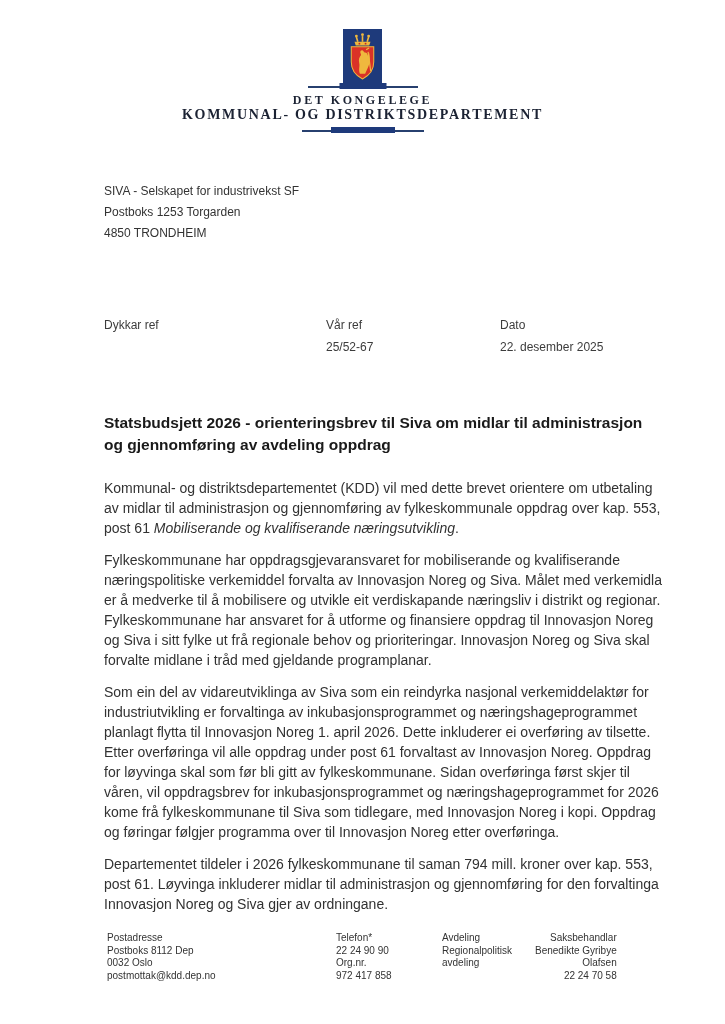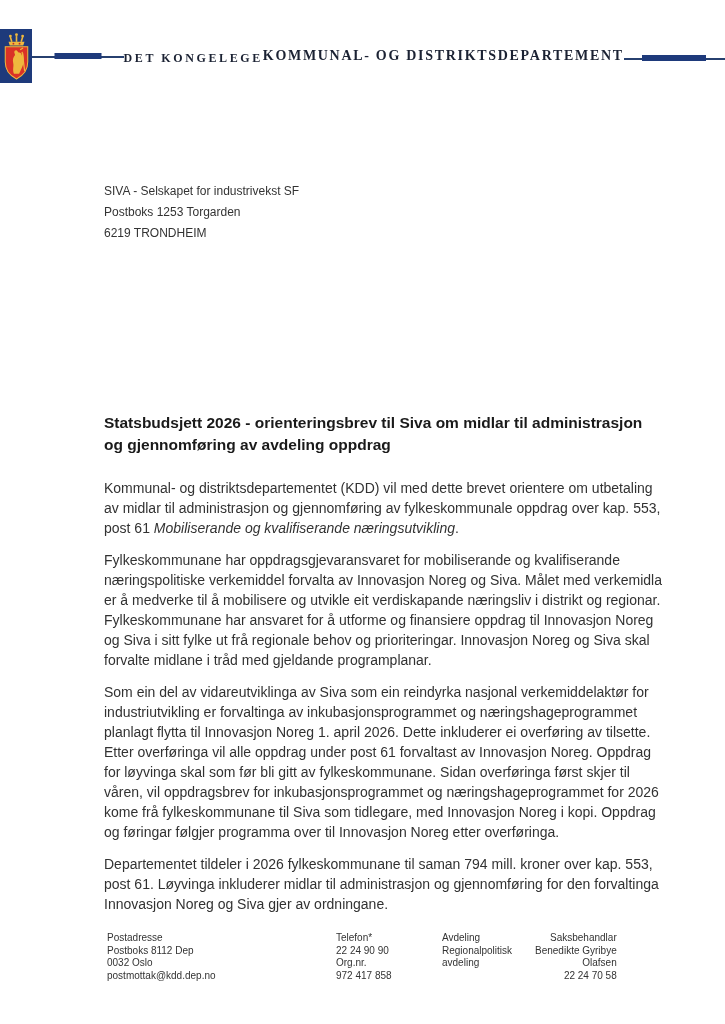--- a/index.html
+++ b/index.html
@@ -5,21 +5,21 @@
   * { margin:0; padding:0; box-sizing:border-box; }
   html,body { background:#ffffff; }
   .page {
     position:relative; width:725px; height:1024px; background:#ffffff;
     font-family:"Liberation Sans", sans-serif; overflow:hidden;
   }
 
   
   .crest {
     position:absolute; top:29px; left:0; width:725px;
-    display:flex; align-items:center;
+    display:flex; flex-direction:column; align-items:center;
   }
   .crest-rect {
     width:39px; height:54px; background:#1e3a7b;
     display:flex; align-items:center; justify-content:center;
   }
   .divider { position:relative; height:7px; }
   .divider .d-line {
     position:absolute; top:3px; left:0; right:0; height:2px; background:#27406f;
   }
   .divider .d-block {
@@ -117,23 +117,37 @@
     <div class="lh-text lh-line2">KOMMUNAL- OG DISTRIKTSDEPARTEMENT</div>
     <div class="divider div-bottom">
       <div class="d-line"></div>
         <div class="d-block"></div>
     </div>
   </div>
 
   <div class="recipient">
     <div>SIVA - Selskapet for industrivekst SF</div>
     <div>Postboks 1253 Torgarden</div>
-    <div>6219 TRONDHEIM</div>
+    <div>4850 TRONDHEIM</div>
   </div>
 
+  <div class="refs">
+    <div class="ref-col ref-your">
+      <div class="ref-label">Dykkar ref</div>
+      <div class="ref-value"></div>
+    </div>
+    <div class="ref-col ref-our">
+      <div class="ref-label">Vår ref</div>
+      <div class="ref-value">25/52-67</div>
+    </div>
+    <div class="ref-col ref-date">
+      <div class="ref-label">Dato</div>
+      <div class="ref-value">22. desember 2025</div>
+    </div>
+  </div>
 
   <div class="title">
     <div>Statsbudsjett 2026 - orienteringsbrev til Siva om midlar til administrasjon</div>
     <div>og gjennomføring av avdeling oppdrag</div>
   </div>
 
   <div class="body-text">
     <p class="para"><span>Kommunal- og distriktsdepartementet (KDD) vil med dette brevet orientere om utbetaling av midlar til administrasjon og gjennomføring av fylkeskommunale oppdrag over kap. 553, post 61</span><span class="italic"> Mobiliserande og kvalifiserande næringsutvikling</span><span>.</span></p>
     <p class="para">Fylkeskommunane har oppdragsgjevaransvaret for mobiliserande og kvalifiserande næringspolitiske verkemiddel forvalta av Innovasjon Noreg og Siva. Målet med verkemidla er å medverke til å mobilisere og utvikle eit verdiskapande næringsliv i distrikt og regionar. Fylkeskommunane har ansvaret for å utforme og finansiere oppdrag til Innovasjon Noreg og Siva i sitt fylke ut frå regionale behov og prioriteringar. Innovasjon Noreg og Siva skal forvalte midlane i tråd med gjeldande programplanar.</p>
     <p class="para">Som ein del av vidareutviklinga av Siva som ein reindyrka nasjonal verkemiddelaktør for industriutvikling er forvaltinga av inkubasjonsprogrammet og næringshageprogrammet planlagt flytta til Innovasjon Noreg 1. april 2026. Dette inkluderer ei overføring av tilsette. Etter overføringa vil alle oppdrag under post 61 forvaltast av Innovasjon Noreg. Oppdrag for løyvinga skal som før bli gitt av fylkeskommunane. Sidan overføringa først skjer til våren, vil oppdragsbrev for inkubasjonsprogrammet og næringshageprogrammet for 2026 kome frå fylkeskommunane til Siva som tidlegare, med Innovasjon Noreg i kopi. Oppdrag og føringar følgjer programma over til Innovasjon Noreg etter overføringa.</p>

